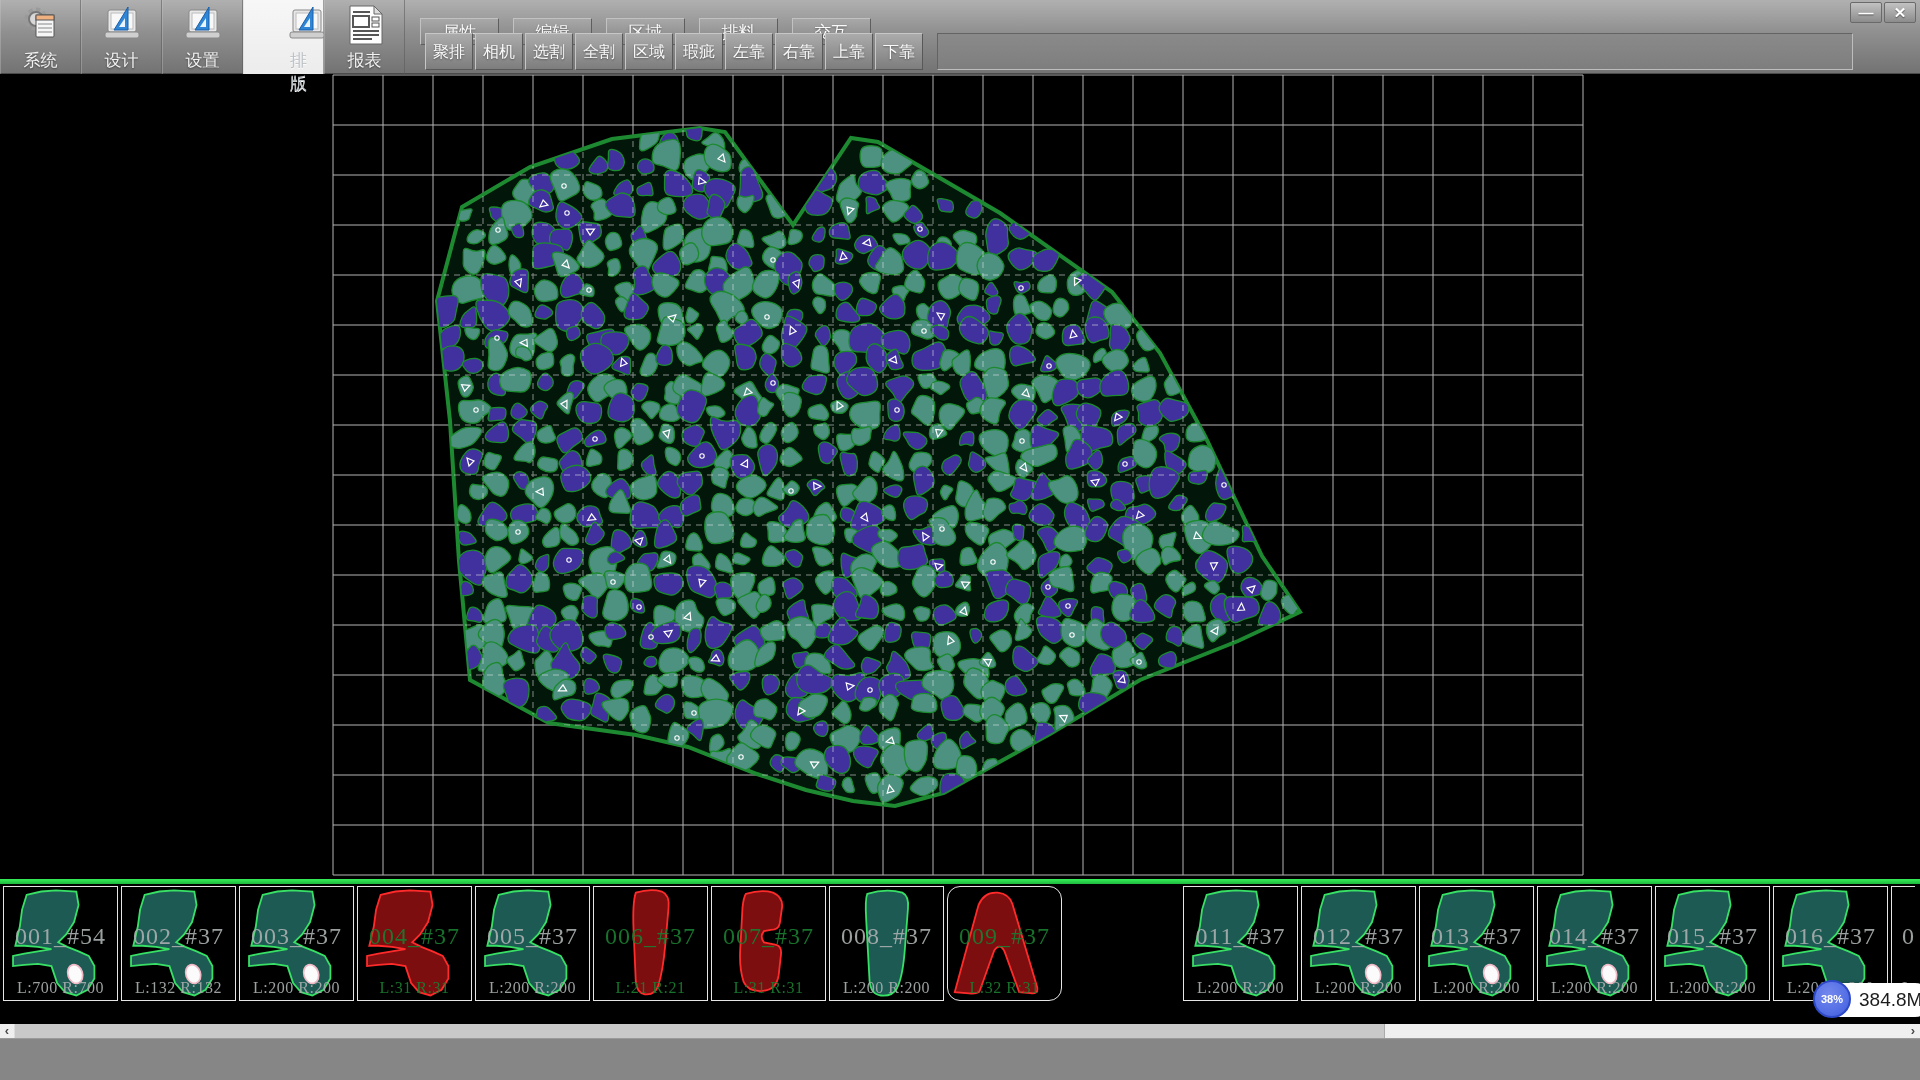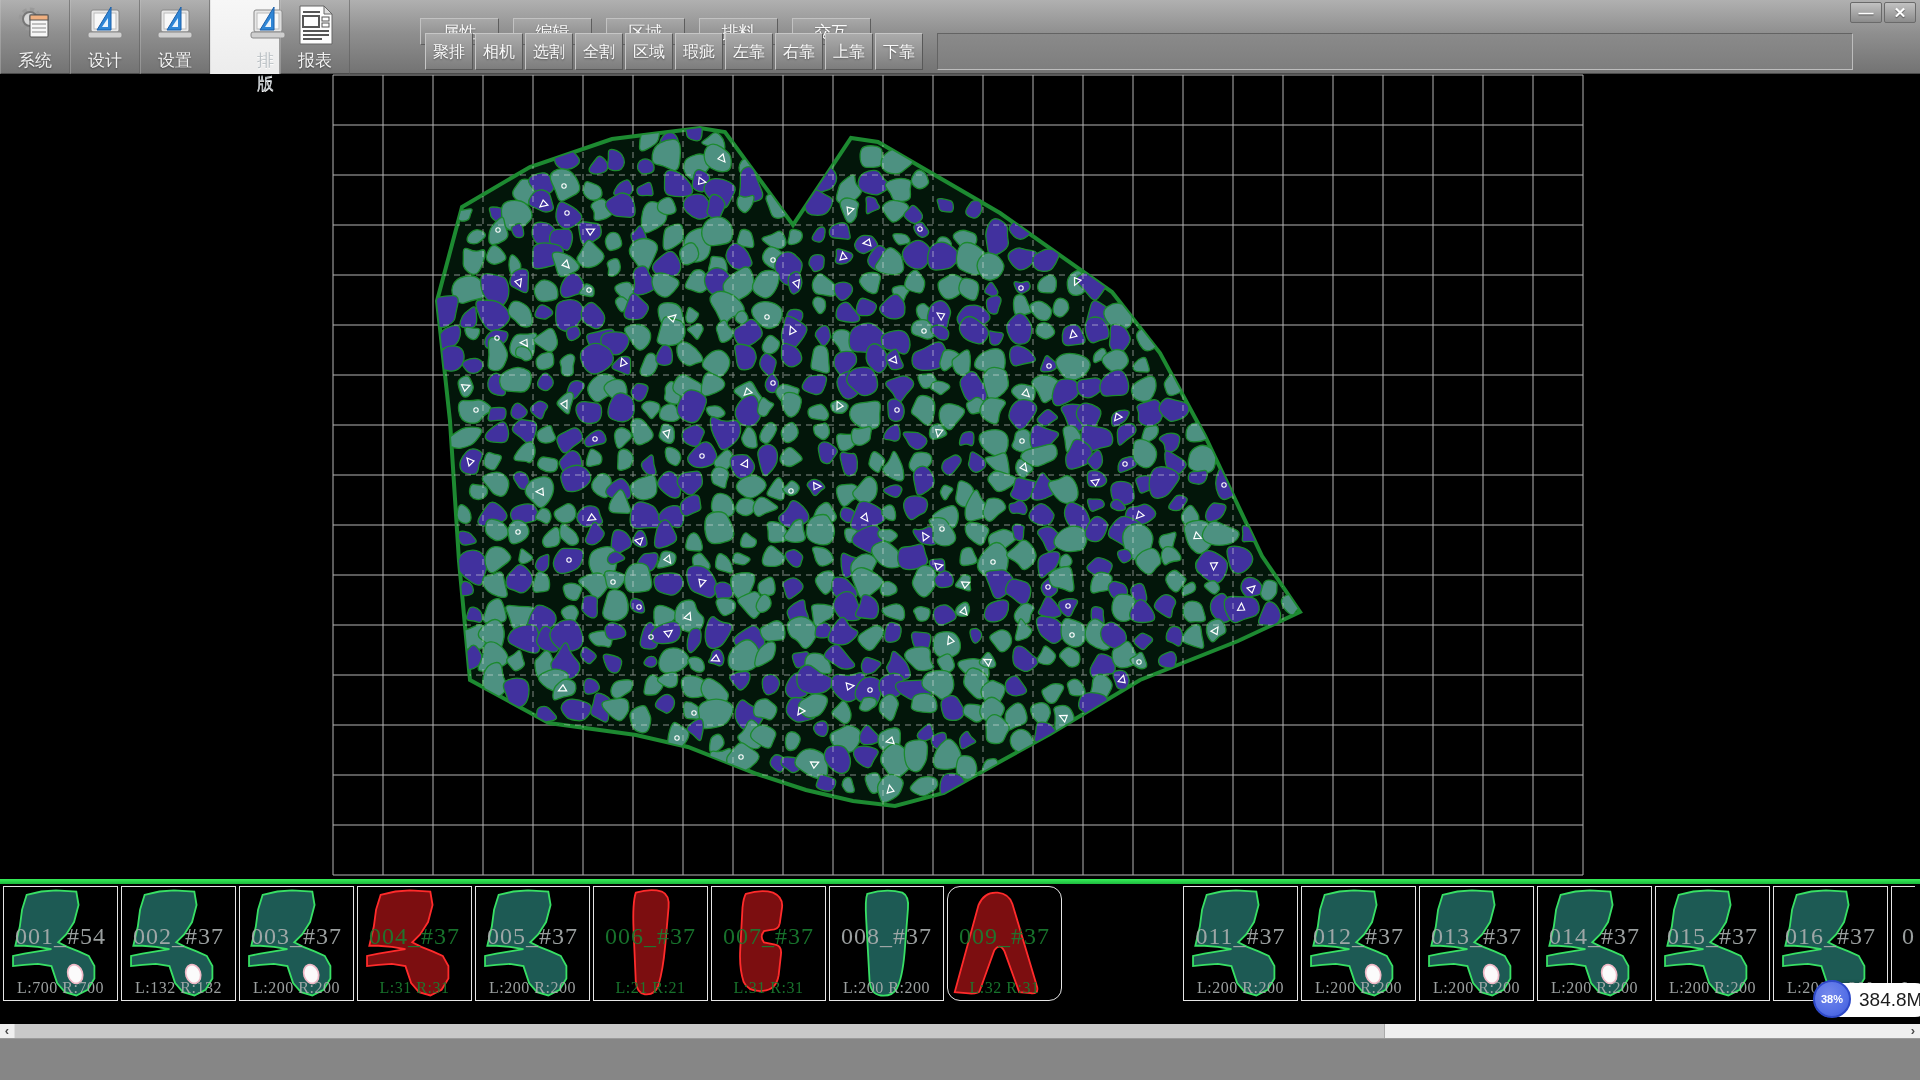--- a/index.html
+++ b/index.html
@@ -4,21 +4,21 @@
 <style>
   * { margin:0; padding:0; box-sizing:border-box; }
   html,body { width:1920px; height:1080px; overflow:hidden; background:#000;
               font-family:"Liberation Sans", sans-serif; }
 
   
   .toolbar { position:absolute; left:0; top:0; width:1920px; height:74px;
              background:linear-gradient(#b0b0b0,#8f8f8f 45%,#737373);
              border-bottom:1px solid #4a4a4a; z-index:20; }
   .tabbar { position:absolute; left:0; top:0; height:74px; display:flex; }
-  .tab { width:70px; height:74px; display:flex; flex-direction:column; align-items:center;
+  .tab { width:81px; height:74px; display:flex; flex-direction:column; align-items:center;
          justify-content:flex-start; padding-top:4px; cursor:default;
          border-right:1px solid rgba(90,90,90,.55); border-left:1px solid rgba(200,200,200,.35); }
   .tab.active { background:linear-gradient(#f7f7f7,#ececec);padding-left:46px; }
   .tab .ticon { width:42px; height:42px; display:block; }
   .tab .tlabel { font-size:17px; color:#f2f2f2; text-shadow:0 1px 2px rgba(0,0,0,.45); margin-top:3px; }
   .tab.active .tlabel { color:#b9bfc3; text-shadow:0 1px 0 #fff; }
 
   .menubar { position:absolute; left:420px; top:18px; height:28px; display:flex; gap:14px;font-family:Liberation Serif, serif; }
   .menu-item { width:79px; height:27px; line-height:27px; text-align:center; font-size:17px;
                color:#fafafa; text-shadow:0 1px 2px rgba(0,0,0,.4);

